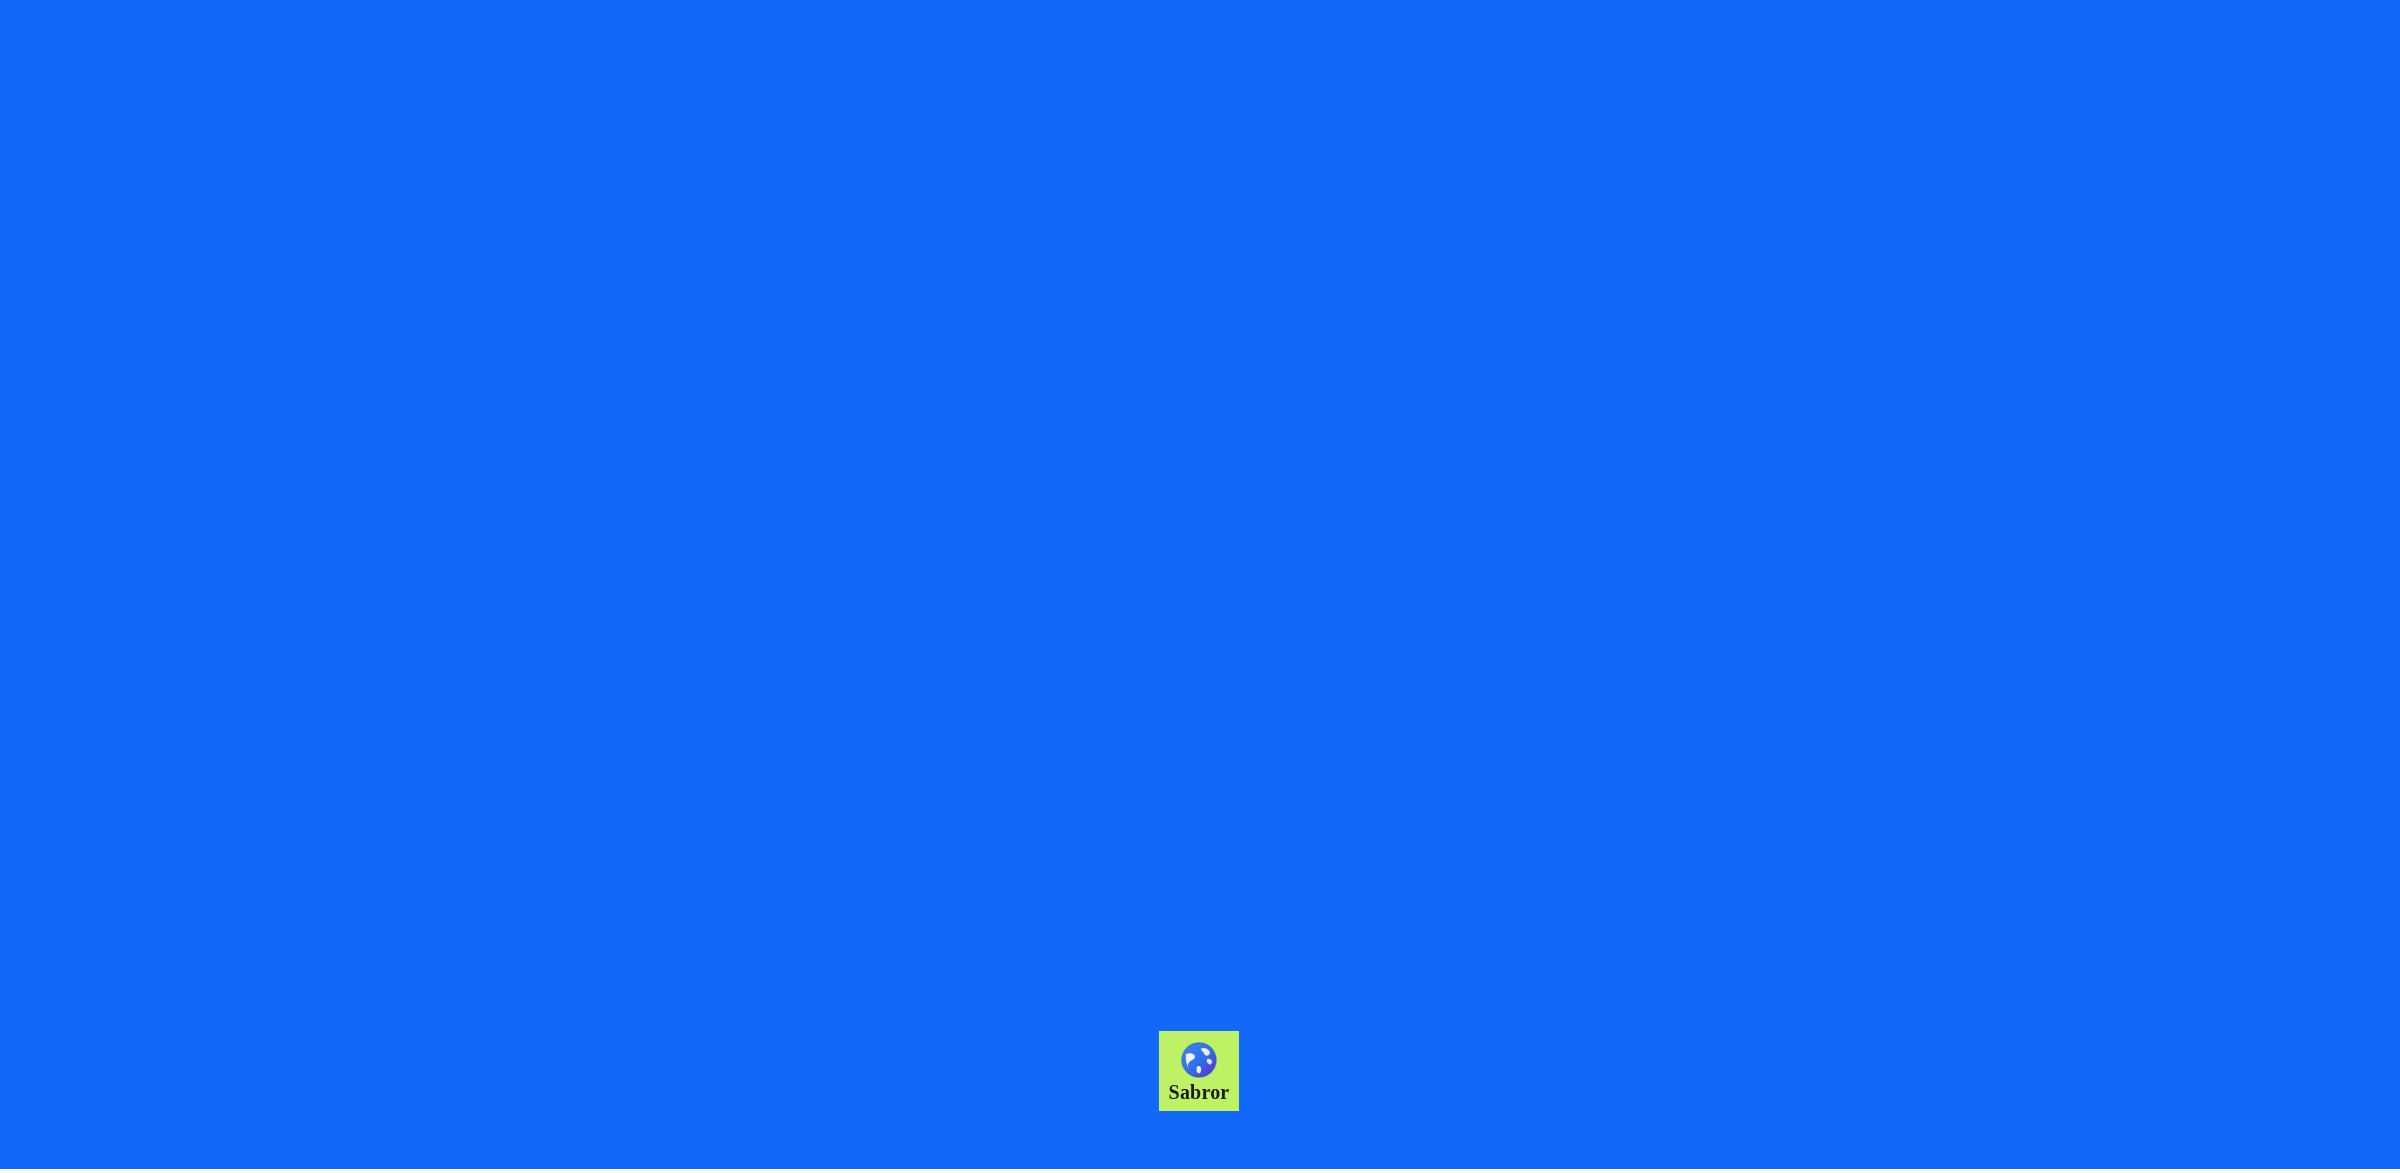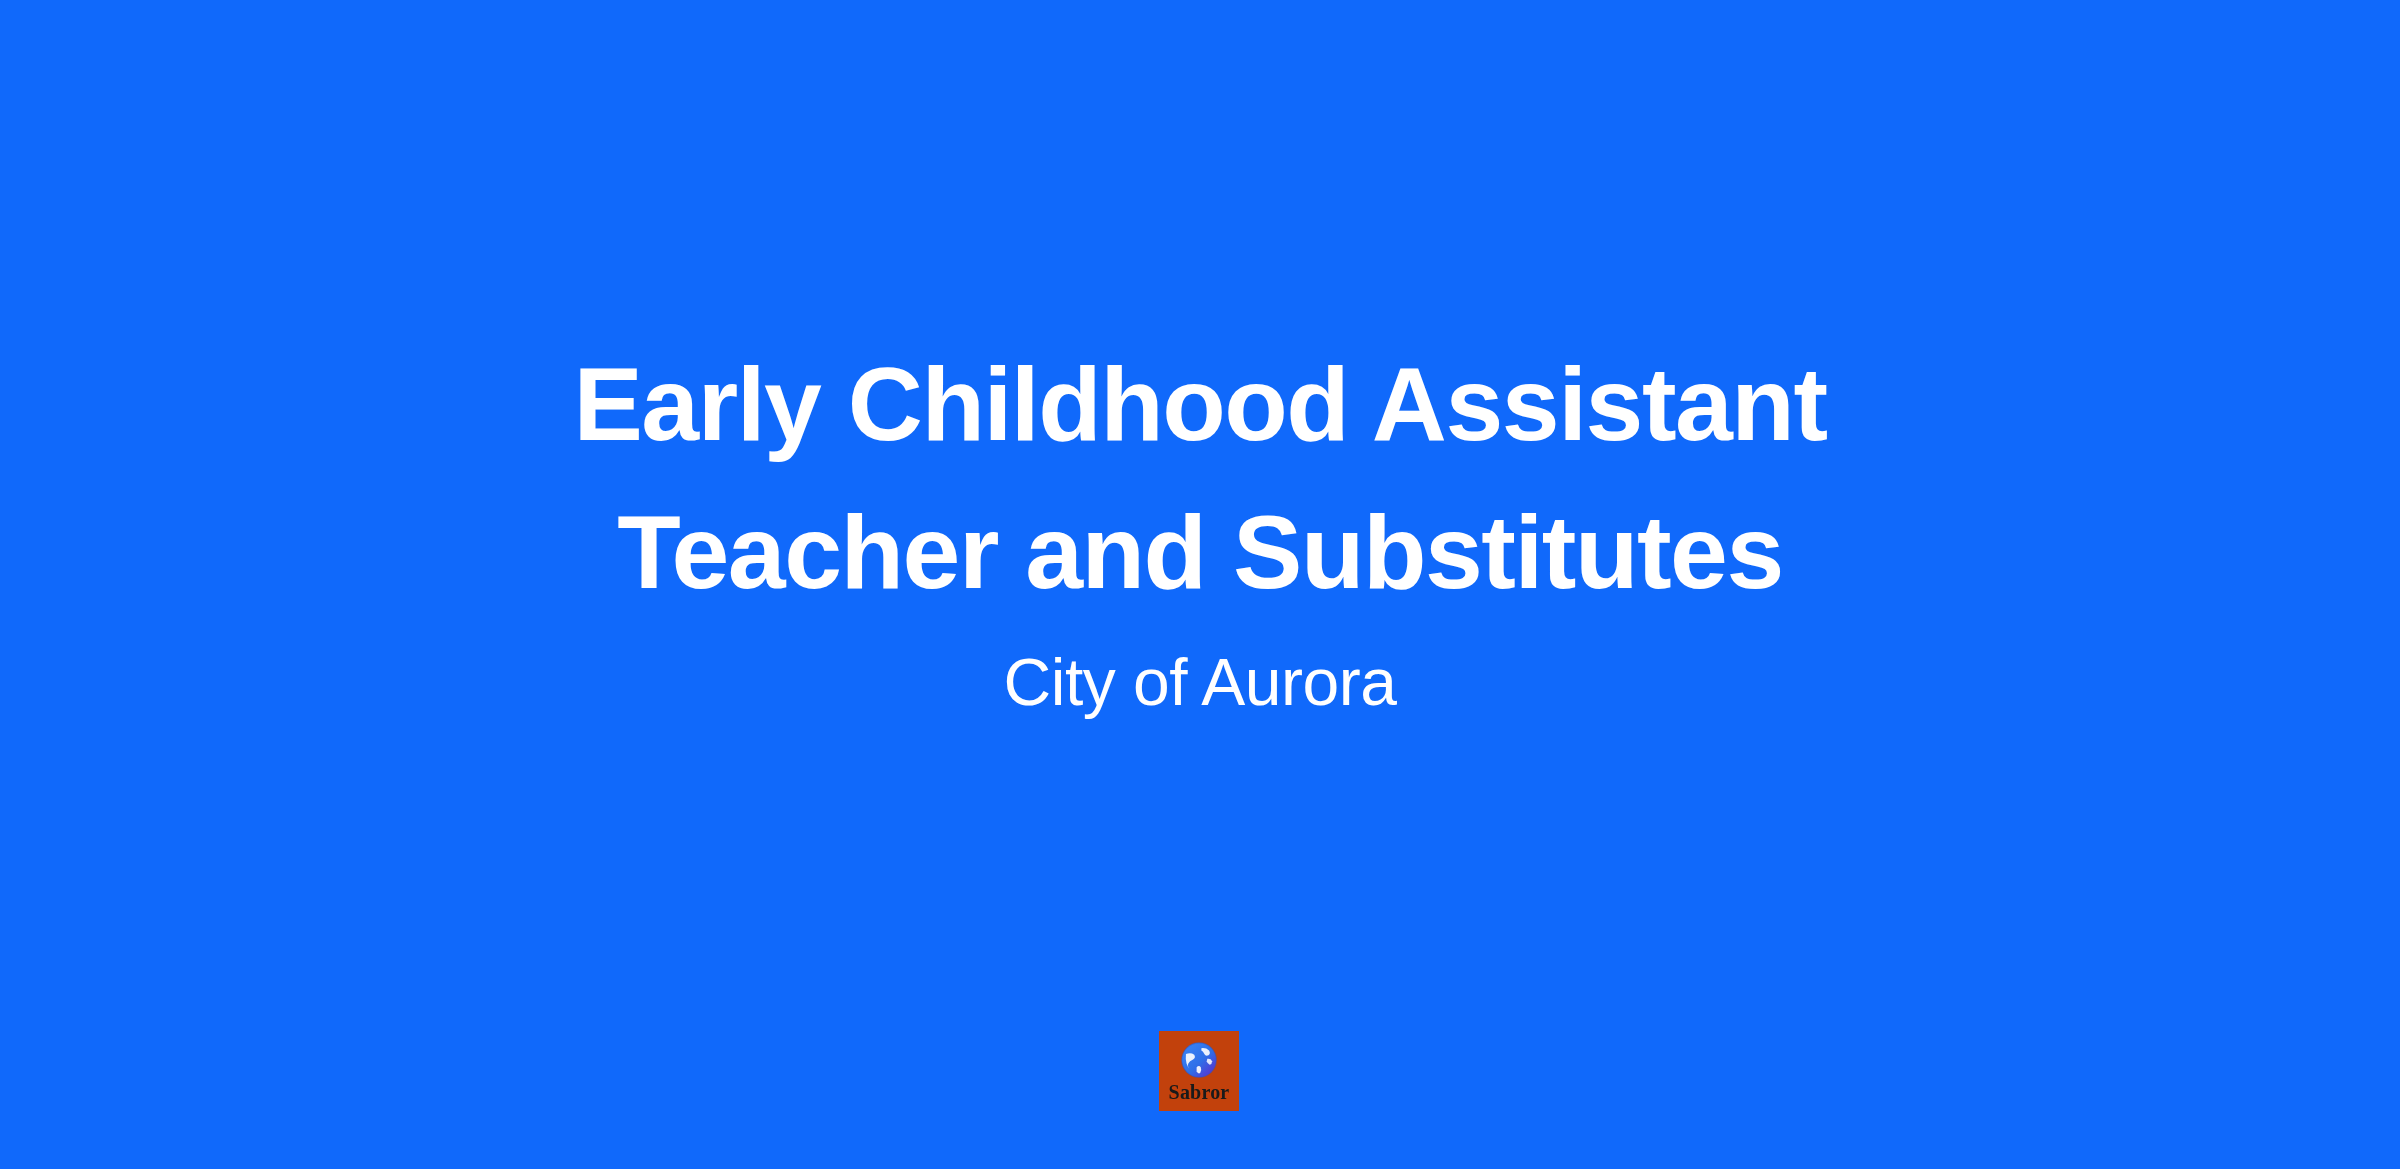--- a/index.html
+++ b/index.html
@@ -54,21 +54,21 @@
     color: #ffffff;
     letter-spacing: -0.5px;
   }
 
   .brand-card {
     position: absolute;
     left: 1159px;
     top: 1031px;
     width: 80px;
     height: 80px;
-    background: #c2410c;
+    background: #bef264;
     display: flex;
     flex-direction: column;
     align-items: center;
     justify-content: center;
     gap: 2px;
     overflow: hidden;
   }
 
   .brand-globe {
     width: 38px;
@@ -84,25 +84,20 @@
     line-height: 22px;
     color: #1a1a1a;
     letter-spacing: 0.2px;
   }
 </style>
 </head>
 <body>
 
 <div id="hero">
 
-  <div class="title-block">
-    <h1 class="job-title">Early Childhood Assistant
-Teacher and Substitutes</h1>
-    <div class="org-name">City of Aurora</div>
-  </div>
 
   <div class="brand-card">
     <span class="brand-globe-wrap">
       <svg class="brand-globe" viewBox="0 0 64 64" xmlns="http://www.w3.org/2000/svg" aria-hidden="true">
         <defs>
           <linearGradient id="globeGrad" x1="0" y1="0" x2="1" y2="1">
             <stop offset="0%" stop-color="#3b86f7"></stop>
             <stop offset="55%" stop-color="#2f6fe8"></stop>
             <stop offset="100%" stop-color="#6423c9"></stop>
           </linearGradient>

